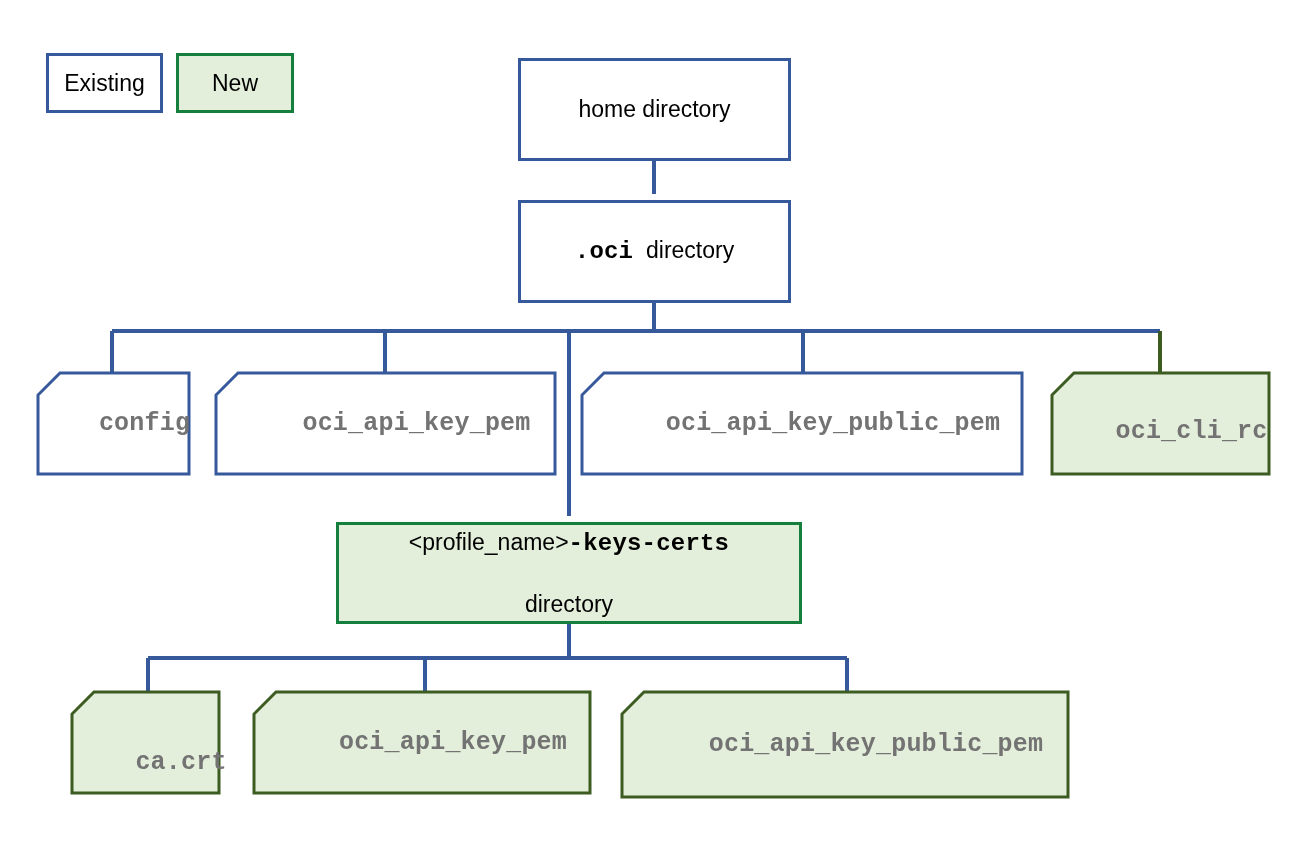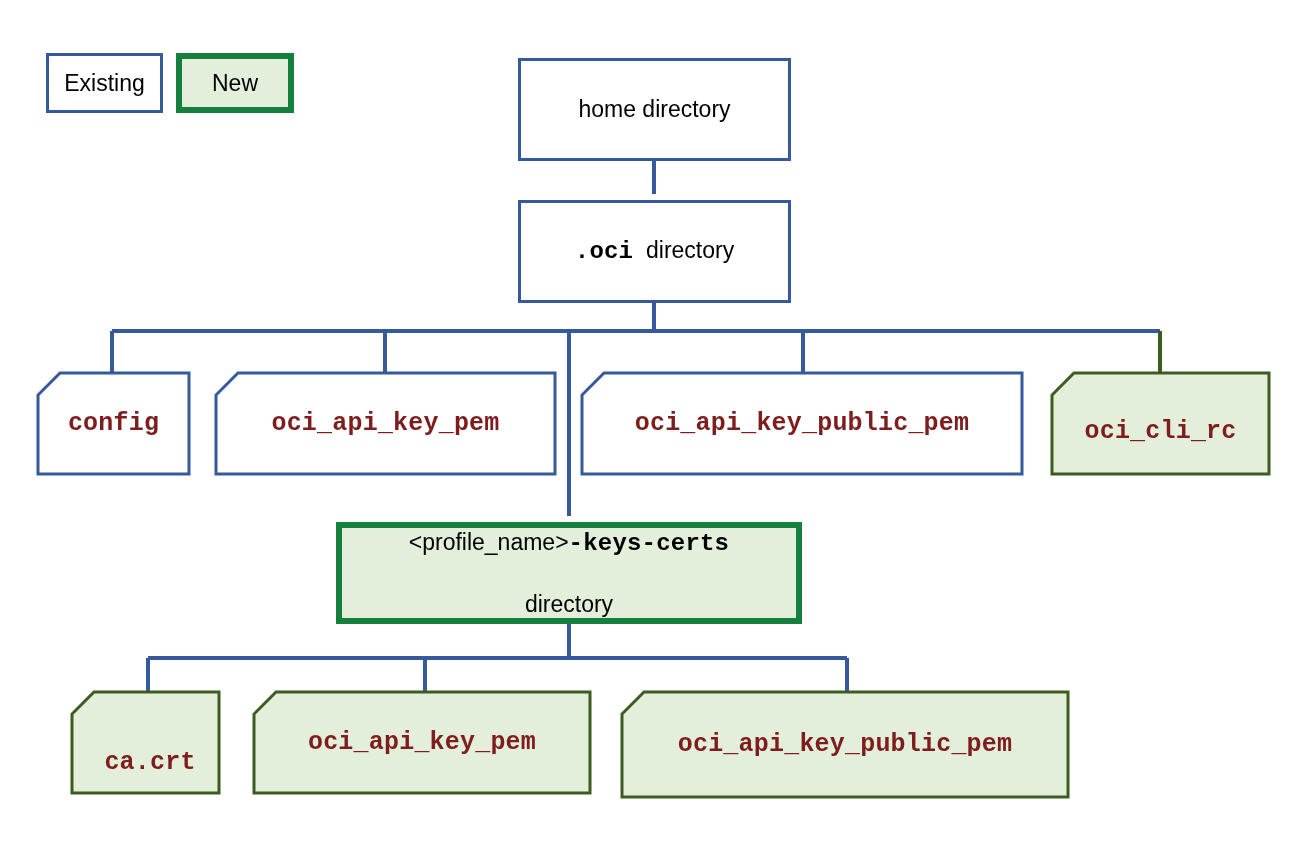--- a/index.html
+++ b/index.html
@@ -34,33 +34,34 @@
     line-height: 1.22;
     color: #000000;
     z-index: 3;
   }
   
   .rect-existing {
     border: 3px solid #36599c;
     background: #ffffff;
   }
   .rect-new {
-    border: 6px solid #15803d;
+    border: 3px solid #15803d;
     background: #e3efda;
   }
   
   .file-label {
     position: absolute;
     display: flex;
     align-items: center;
     justify-content: center;
     text-align: center;
-    color: #7f1d1d;
+    color: #737373;
     z-index: 4;
     pointer-events: none;
+    padding-left: 31px;
   }
   .mono {
     font-family: "Liberation Mono", "DejaVu Sans Mono", monospace;
     font-weight: bold;
     letter-spacing: 0.2px;
   }
   .sans {
     font-family: "Liberation Sans", sans-serif;
     font-weight: normal;
   }

